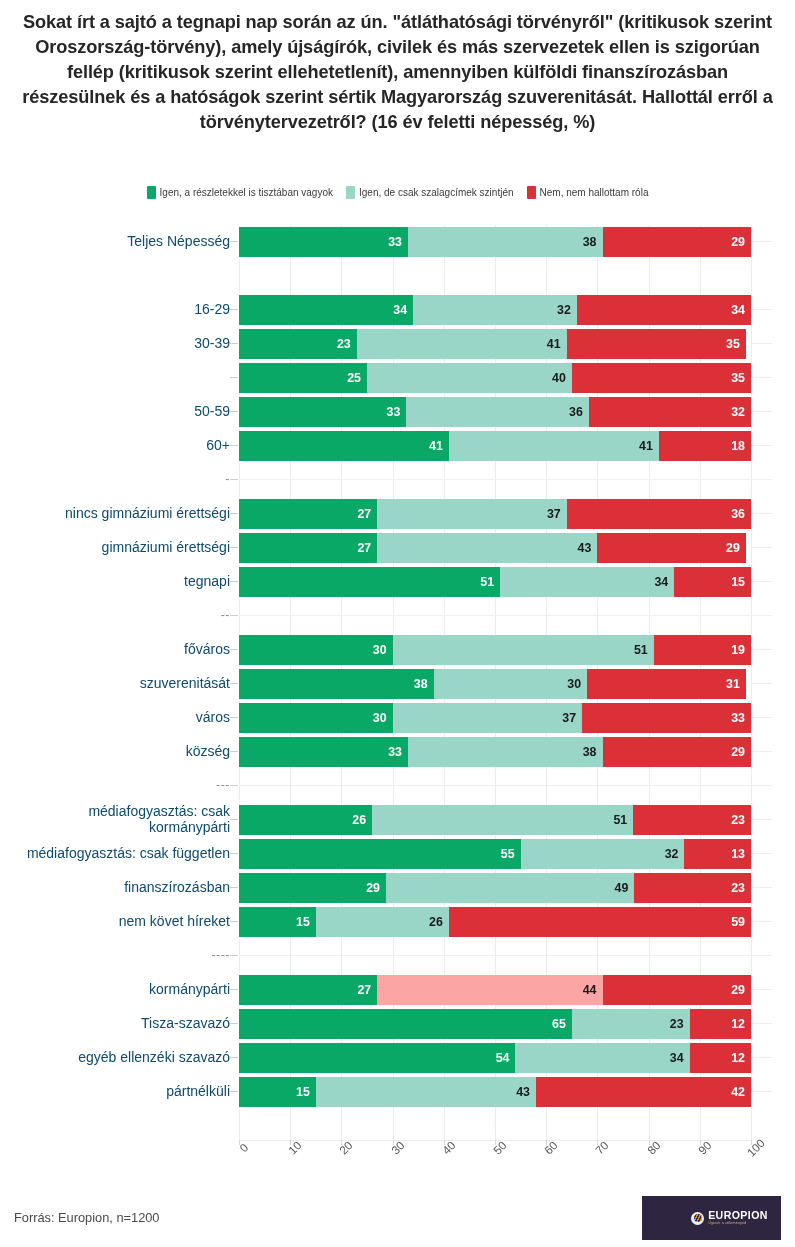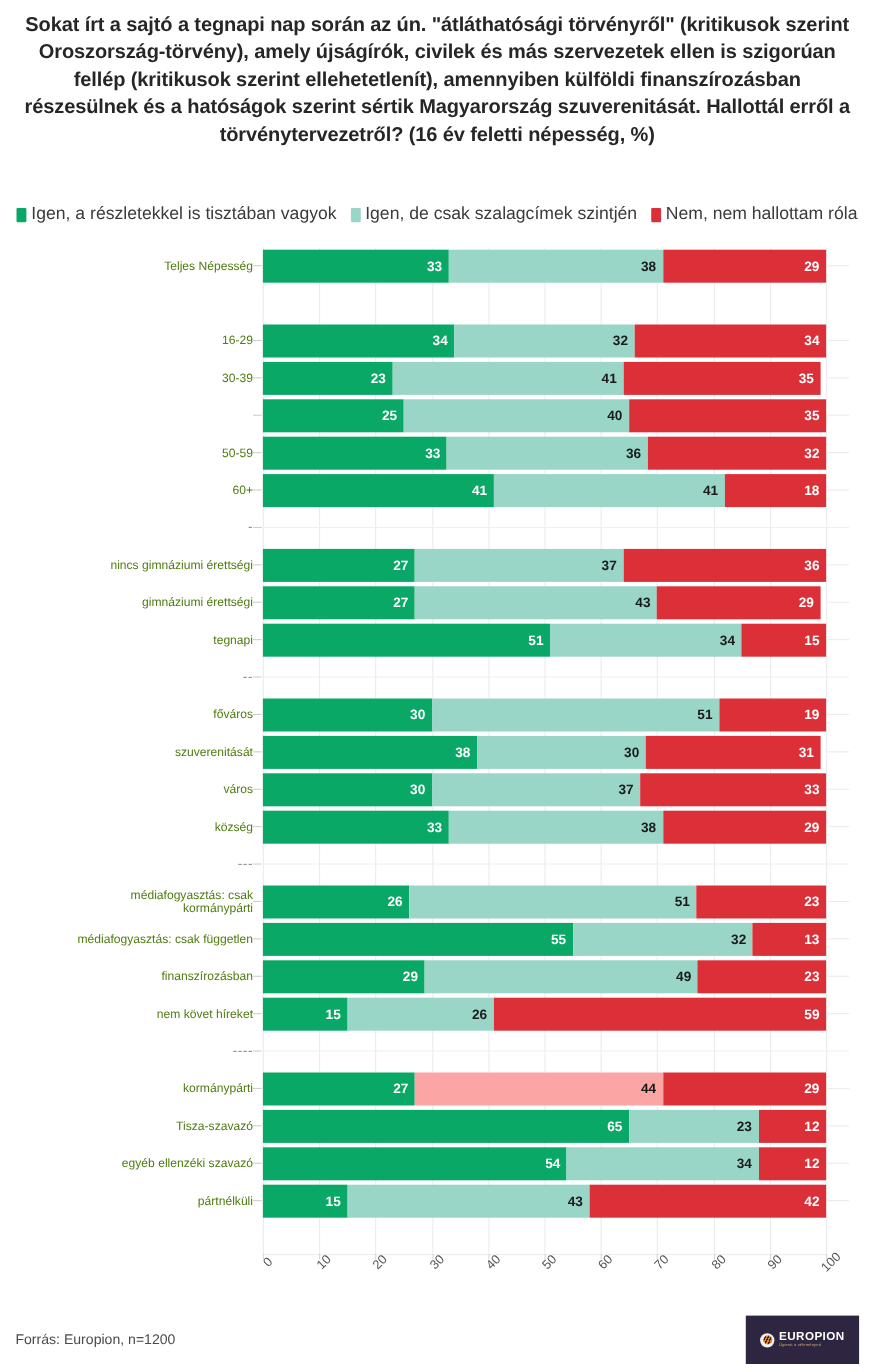--- a/index.html
+++ b/index.html
@@ -26,21 +26,21 @@
   }
 
   
   .legend{
     position:absolute;
     left:0; top:186px; width:795px;
     display:flex;
     justify-content:center;
     align-items:center;
     gap:13px;
-    font-size:16px;
+    font-size:10px;
     color:#3b3b3b;
   }
   .legend-item{display:flex;align-items:center;gap:4px;white-space:nowrap;}
   .legend-swatch{width:9px;height:13px;display:block;border-radius:1px;}
 
   
   .plot{
     position:absolute;
     left:0; top:225px;
     width:795px; height:915px;
@@ -60,22 +60,22 @@
     left:0;width:795px;
     height:34px;
   }
   .row-label{
     position:absolute;
     right:556px;       
     width:236px;
     top:0;height:34px;
     display:flex;align-items:center;justify-content:flex-end;
     text-align:right;
-    font-size:11px;
-    color:#4d7c0f;
+    font-size:14px;
+    color:#0c4a6e;
     line-height:1.12;
     padding-right:9px;
     box-sizing:border-box;
     white-space:pre-line;
   }
   .tick-left{
     position:absolute;
     left:230px;top:16px;width:8px;height:1px;background:#cfcfcf;
   }
   .tick-right{
@@ -134,20 +134,21 @@
     font-size:12.8px;
     color:#4a4a4a;
   }
   .logo{
     position:absolute;
     right:14px;top:1196px;
     width:103px;height:44px;
     background:#2e2640;
     display:flex;align-items:center;justify-content:center;
     gap:4px;
+    padding-left:36px;
   }
   .logo-mark{
     width:13px;height:13px;border-radius:50%;
     background:#f0f0f0;
     display:flex;align-items:center;justify-content:center;
     position:relative;
     flex:none;
   }
   .logo-mark::after{
     content:"";

